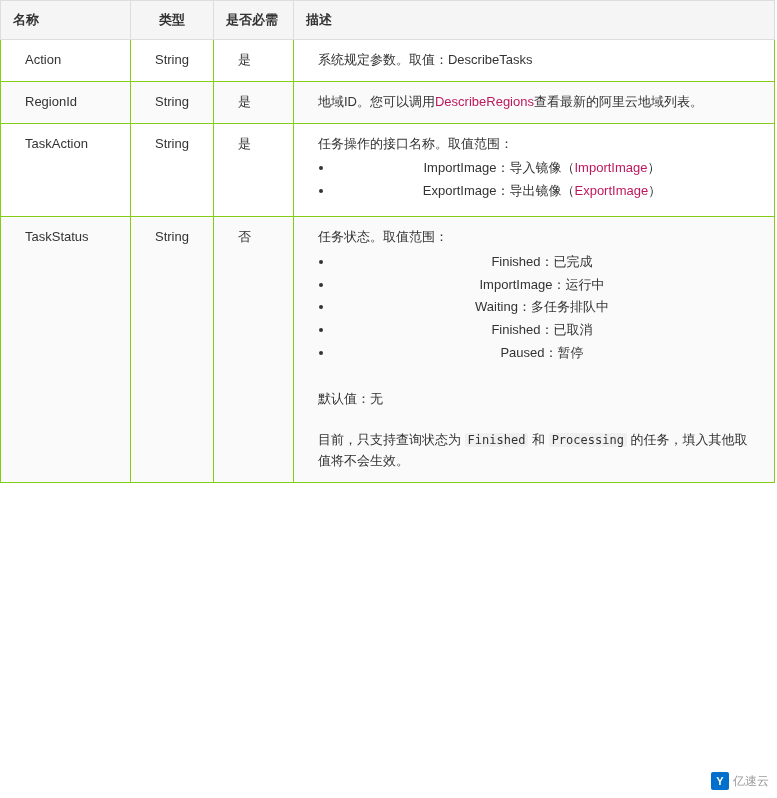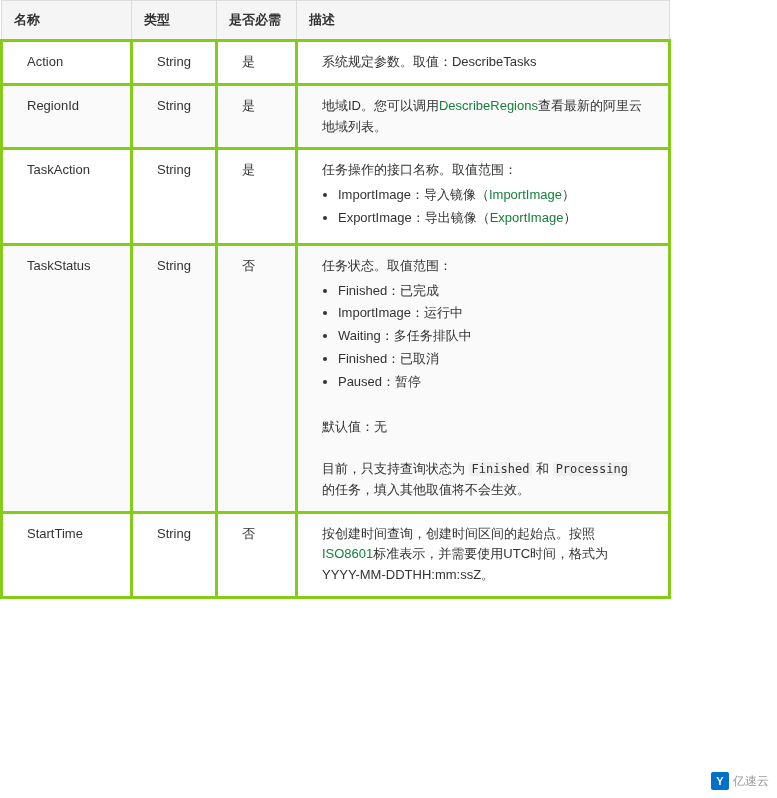--- a/index.html
+++ b/index.html
@@ -3,56 +3,57 @@
   <meta charset="utf-8">
   <style>
     * { box-sizing: border-box; margin: 0; padding: 0; }
     body {
       font-family: "Microsoft YaHei", "PingFang SC", Arial, sans-serif;
       font-size: 13px;
       color: #333;
       background: #fff;
     }
     table {
-      width: 671px;
+      width: 775px;
       border-collapse: collapse;
     }
     thead tr {
       background: #f5f5f5;
     }
     th {
       padding: 10px 12px;
       text-align: left;
       font-weight: bold;
       border: 1px solid #ddd;
       color: #333;
     }
     td {
       padding: 10px 24px;
-      border: 3px solid #84cc16;
+      border: 1px solid #84cc16;
       vertical-align: top;
       line-height: 1.6;
     }
     tr:nth-child(even) td {
       background: #fafafa;
     }
     tr:nth-child(odd) td {
       background: #fff;
     }
     .col-name { width: 130px; }
-    .col-type { width: 80px; }
+    .col-type { width: 80px; text-align: center; }
     .col-required { width: 80px; }
     .col-desc { width: auto; margin-top: 44px; }
     a.link {
-      color: #15803d;
+      color: #be185d;
       text-decoration: none;
     }
     ul.desc-list {
       margin: 4px 0 4px 16px;
       padding: 0;
+      text-align: center;
     }
     ul.desc-list li {
       list-style: disc;
       margin: 2px 0;
     }
     .code-inline {
       font-family: monospace;
       background: #f0f0f0;
       padding: 0 3px;
       border-radius: 2px;
@@ -126,28 +127,20 @@
           <li>Finished：已取消</li>
           <li>Paused：暂停</li>
         </ul>
         <br>
         默认值：无
         <br><br>
         目前，只支持查询状态为 <span class="code-inline">Finished</span> 和 <span class="code-inline">Processing</span> 的任务，填入其他取值将不会生效。
       </td>
     </tr>
 
-    <tr>
-      <td>StartTime</td>
-      <td>String</td>
-      <td>否</td>
-      <td>
-        按创建时间查询，创建时间区间的起始点。按照<a class="link" href="#">ISO8601</a>标准表示，并需要使用UTC时间，格式为YYYY-MM-DDTHH:mm:ssZ。
-      </td>
-    </tr>
 
 
 
   </tbody>
 </table>
 
 <div class="watermark">
   <svg width="18" height="18" viewBox="0 0 18 18">
     <rect width="18" height="18" rx="2" fill="#0070cc"></rect>
     <text x="9" y="13" text-anchor="middle" fill="white" font-size="11" font-family="Arial" font-weight="bold">Y</text>

